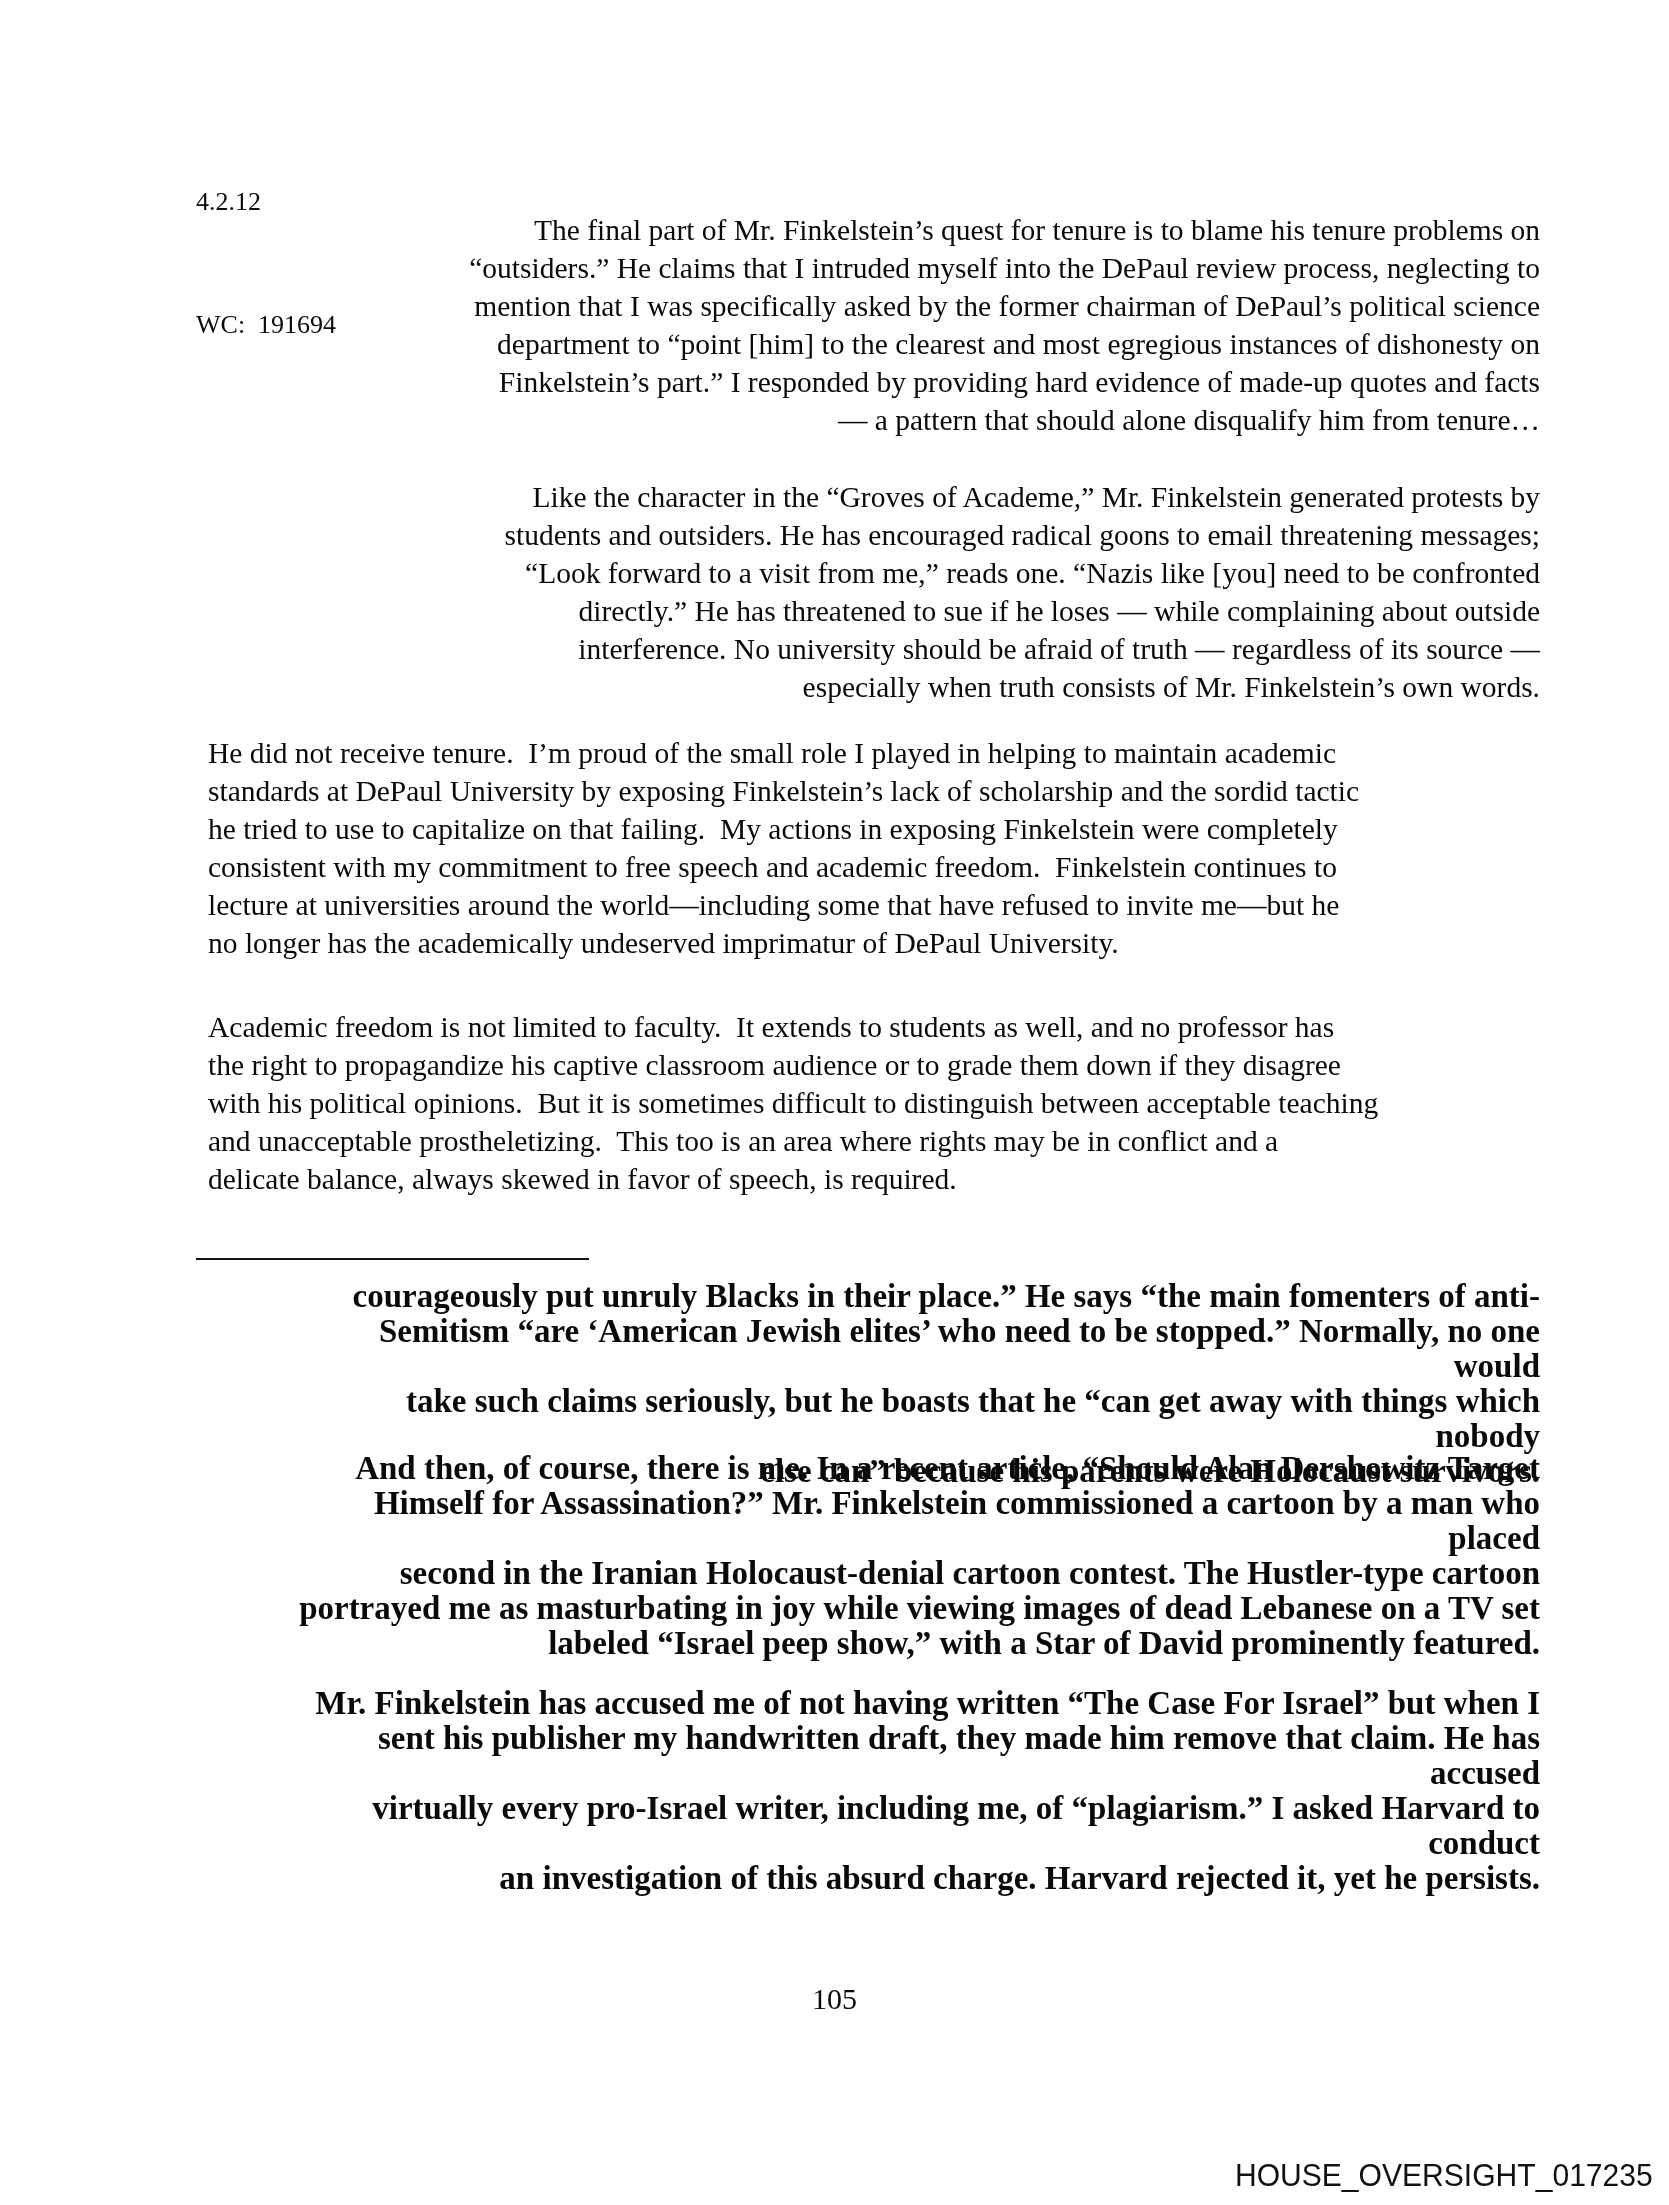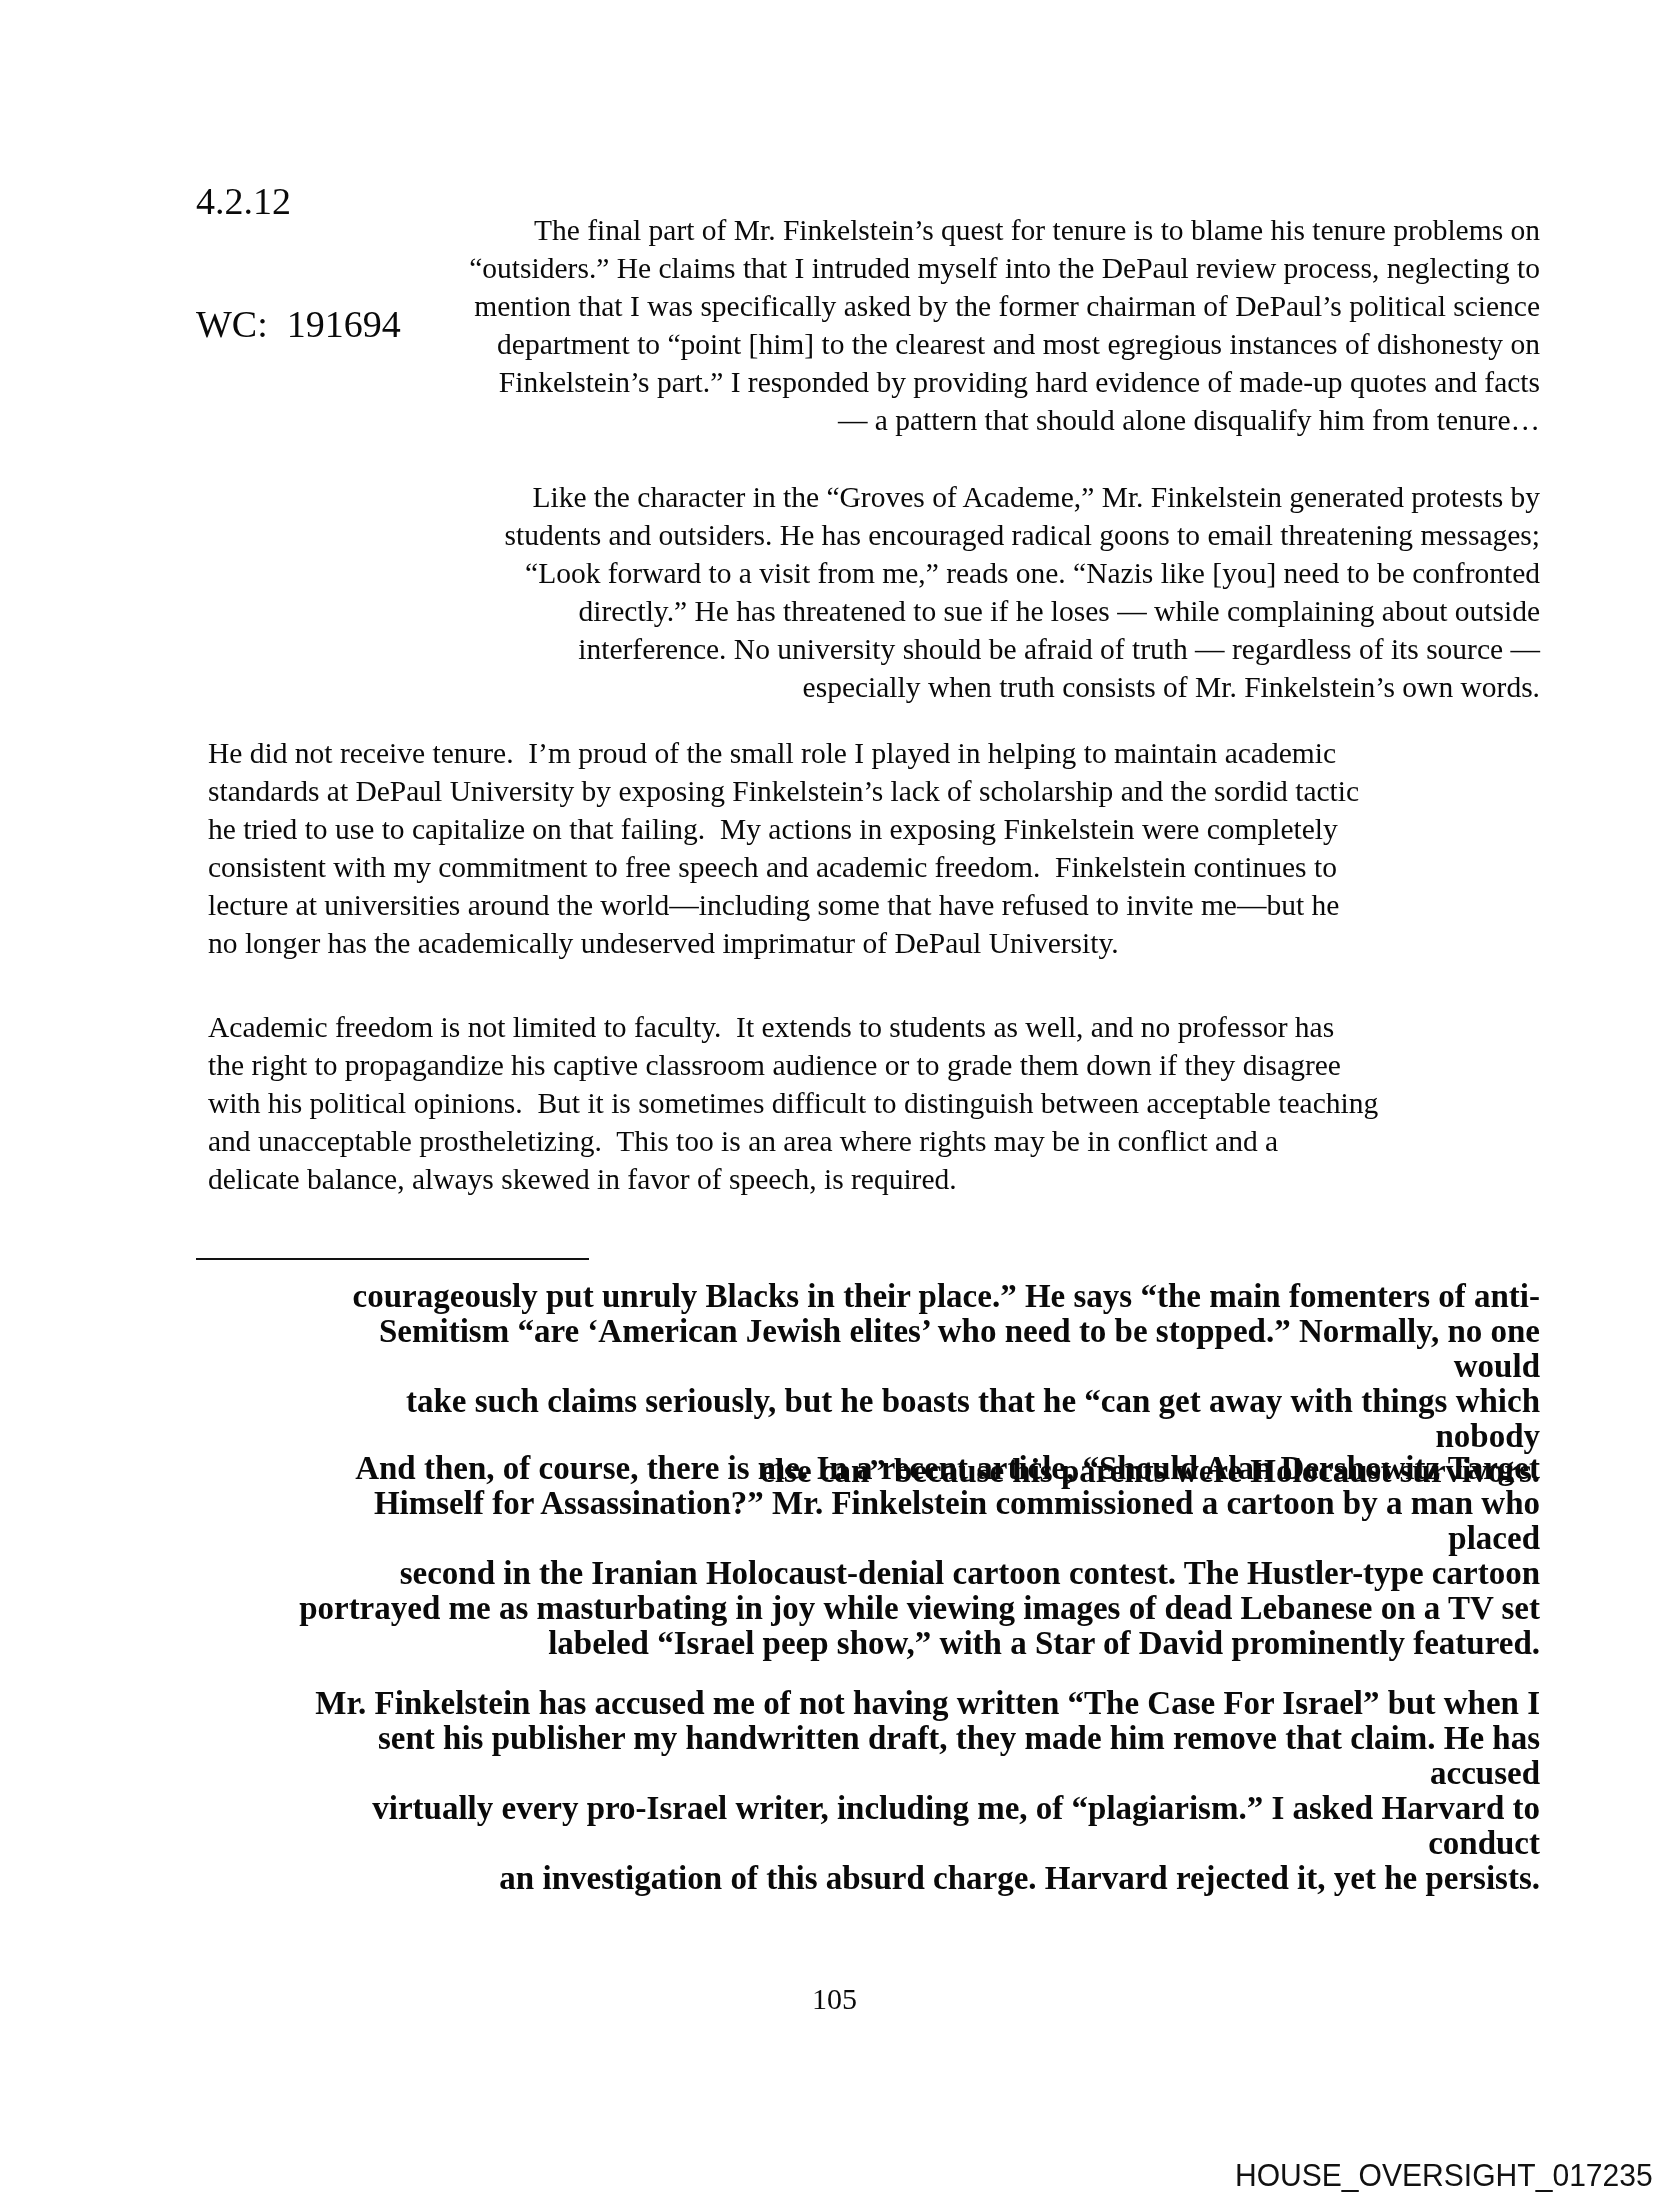--- a/index.html
+++ b/index.html
@@ -19,21 +19,21 @@
   .para {
     position: absolute;
     white-space: pre-wrap;
     font-size: 29.5px;
     line-height: 38px;
   }
   .header-block {
     position: absolute;
     left: 196px;
     top: 99px;
-    font-size: 38px;
+    font-size: 26px;
     line-height: 41px;
     white-space: pre-wrap;
   }
   .indented {
     left: 296px;
     width: 1244px;
     text-align: right;
   }
   .full {
     left: 208px;

